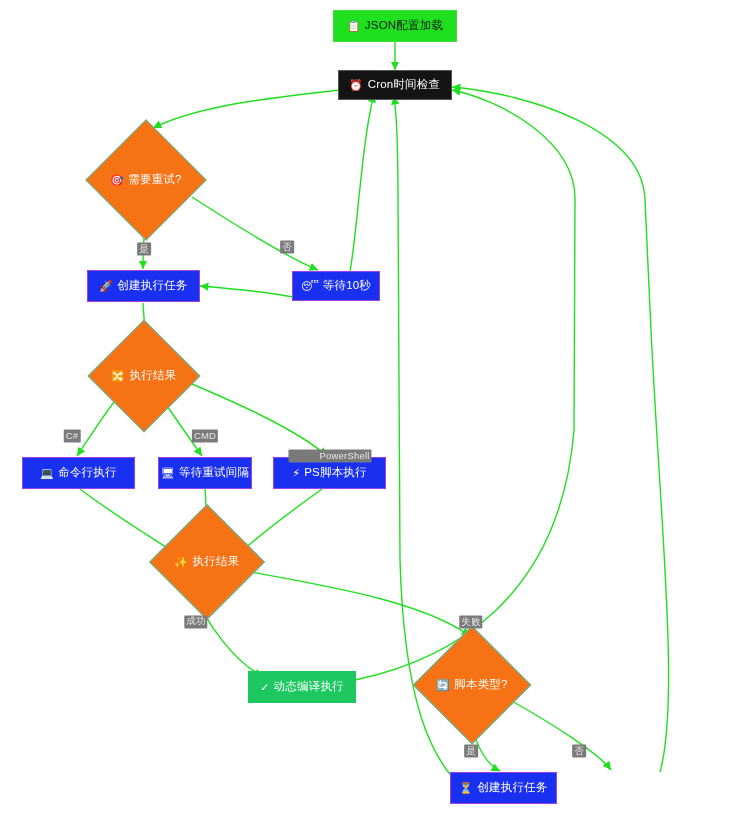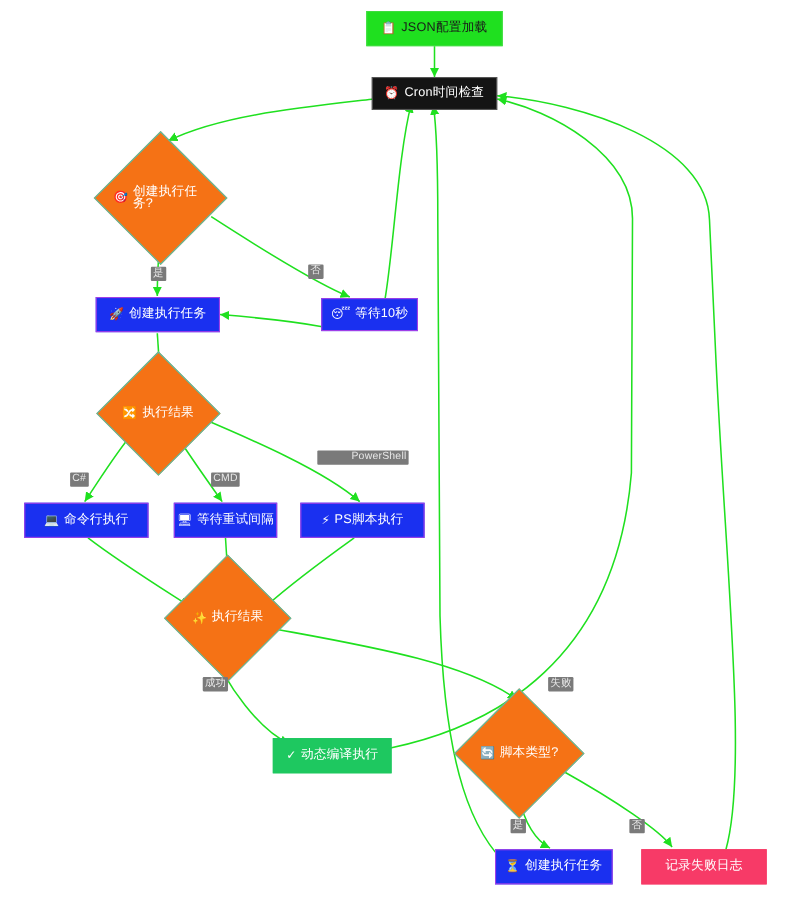--- a/index.html
+++ b/index.html
@@ -179,21 +179,21 @@
     <span class="node-label">
       <span class="node-ico">⏰</span>
       <span>Cron时间检查</span>
     </span>
   </div>
 
   <div class="diamond" style="left:103px; top:137px; width:86px; height:86px;">
     <div class="dshape"></div>
     <span class="node-label">
       <span class="node-ico">🎯</span>
-      <span>创建执行任务?</span>
+      <span>需要重试?</span>
     </span>
   </div>
 
   <div class="node box box-blue" style="left:87px; top:270px; width:113px; height:32px;">
     <span class="node-label">
       <span class="node-ico">🚀</span>
       <span>创建执行任务</span>
     </span>
   </div>
 
@@ -256,29 +256,24 @@
     </span>
   </div>
 
   <div class="node box box-blue" style="left:450px; top:772px; width:107px; height:32px;">
     <span class="node-label">
       <span class="node-ico">⏳</span>
       <span>创建执行任务</span>
     </span>
   </div>
 
-  <div class="node box box-fail" style="left:583px; top:772px; width:114px; height:32px;">
-    <span class="node-label">
-      <span>记录失败日志</span>
-    </span>
-  </div>
 
   <div class="edge-label" style="left:144px; top:249px;">是</div>
   <div class="edge-label" style="left:287px; top:247px;">否</div>
   <div class="edge-label" style="left:72px; top:436px;">C#</div>
   <div class="edge-label" style="left:205px; top:436px;">CMD</div>
-  <div class="edge-label" style="left:330px; top:416px;padding-left:31px;">PowerShell</div>
+  <div class="edge-label" style="left:330px; top:456px;padding-left:31px;">PowerShell</div>
   <div class="edge-label" style="left:196px; top:622px;font-family:Liberation Mono, monospace;">成功</div>
-  <div class="edge-label" style="left:471px; top:622px;margin-left:39px;">失败</div>
+  <div class="edge-label" style="left:471px; top:622px;">失败</div>
   <div class="edge-label" style="left:471px; top:751px;">是</div>
   <div class="edge-label" style="left:579px; top:751px;">否</div>
 
 </div>
 
 </body></html>

